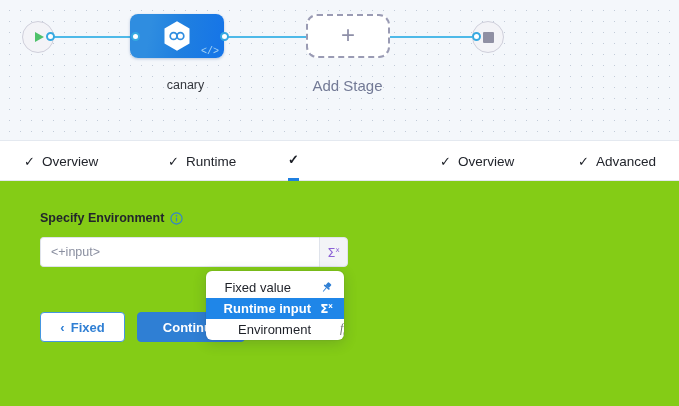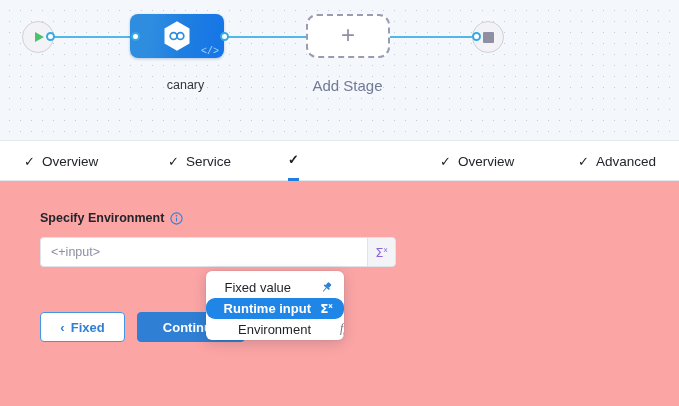--- a/index.html
+++ b/index.html
@@ -190,41 +190,41 @@
   .tab-2 { left: 288px; }
   .tab-3 { left: 440px; }
   .tab-4 { left: 578px; }
 
   
   .form-area {
     position: absolute;
     left: 0; top: 181px;
     width: 679px;
     height: 225px;
-    background: #fca5a5;
+    background: #84cc16;
   }
   .field-label {
     position: absolute;
     left: 40px; top: 30px;
     font-size: 12.5px;
     font-weight: bold;
     color: #22252c;
     display: flex;
     align-items: center;
     gap: 6px;
   }
   .info-icon {
     display: inline-block;
     width: 13px; height: 13px;
   }
 
   .input-wrap {
     position: absolute;
     left: 40px; top: 56px;
-    width: 356px; height: 30px;
+    width: 308px; height: 30px;
     display: flex;
     box-sizing: border-box;
   }
   .text-input {
     flex: 1;
     border: 1px solid #dfe3eb;
     border-right: none;
     border-radius: 4px 0 0 4px;
     background: #ffffff;
     font-family: "Liberation Sans", sans-serif;
@@ -303,21 +303,20 @@
     padding: 0 10px 0 12px;
     color: #1e2128;
     cursor: pointer;
     box-sizing: border-box;
   }
   .dd-item.first { margin-top: 6px; gap: 28px; }
   .dd-item.selected {
     background: #1f86e8;
     color: #ffffff;
     font-weight: bold;
-    border-radius: 9px;
   }
   .dd-icon { width: 15px; display: flex; justify-content: center; align-items: center; line-height: 1; }
   .icon-sigma { color: #ffffff; font-size: 12px; font-family: "DejaVu Sans", sans-serif; }
   .icon-sigma sup { font-size: 7px; }
   .icon-fx { color: #737373; font-size: 12px; font-style: italic; font-family: "Liberation Serif", serif; margin-left: 39px; }
   .dd-footer {
     margin-top: 6px;
     height: 30px;
     background: #f3f4f7;
     display: flex;
@@ -372,21 +371,21 @@
   <div class="node-label label-addstage">Add Stage</div>
 </div>
 
 <div class="tabbar">
   <div class="tab tab-0">
     <span class="chk">✓</span>
     <span>Overview</span>
   </div>
   <div class="tab tab-1">
     <span class="chk">✓</span>
-    <span>Service</span>
+    <span>Runtime</span>
   </div>
   <div class="tab tab-2 active">
     <span class="chk">✓</span>
   </div>
   <div class="tab tab-3">
     <span class="chk">✓</span>
     <span>Overview</span>
   </div>
   <div class="tab tab-4">
     <span class="chk">✓</span>

